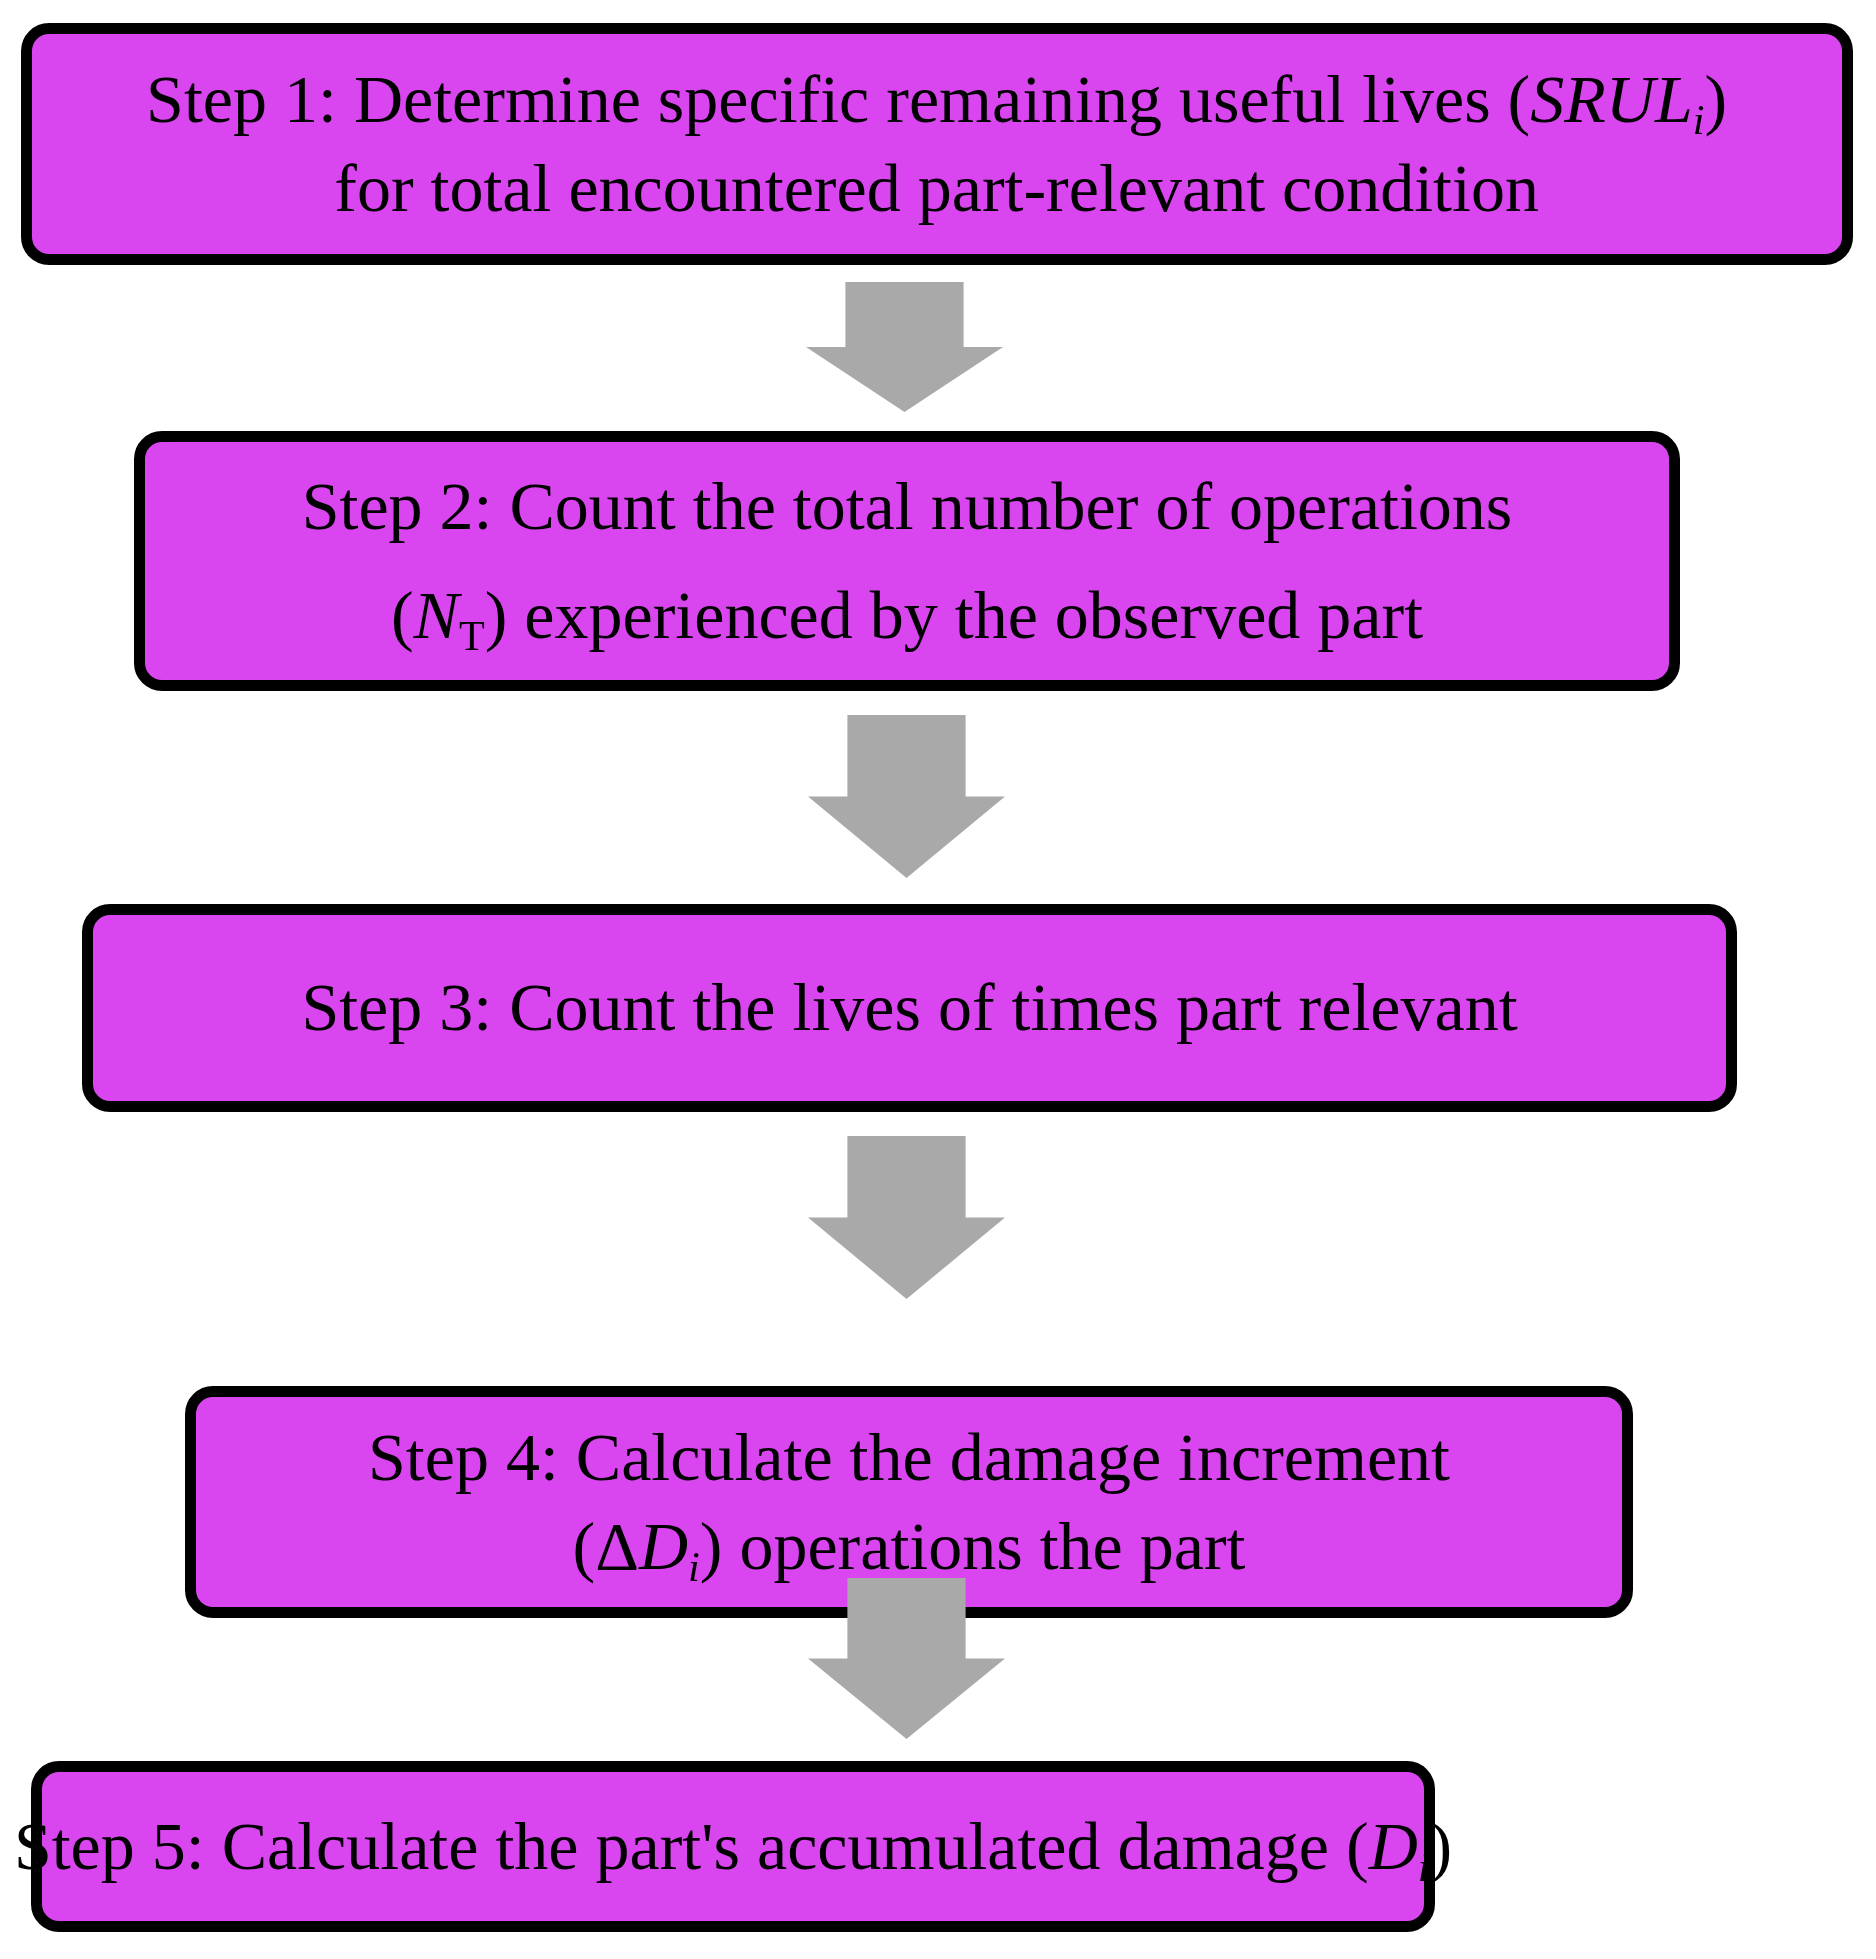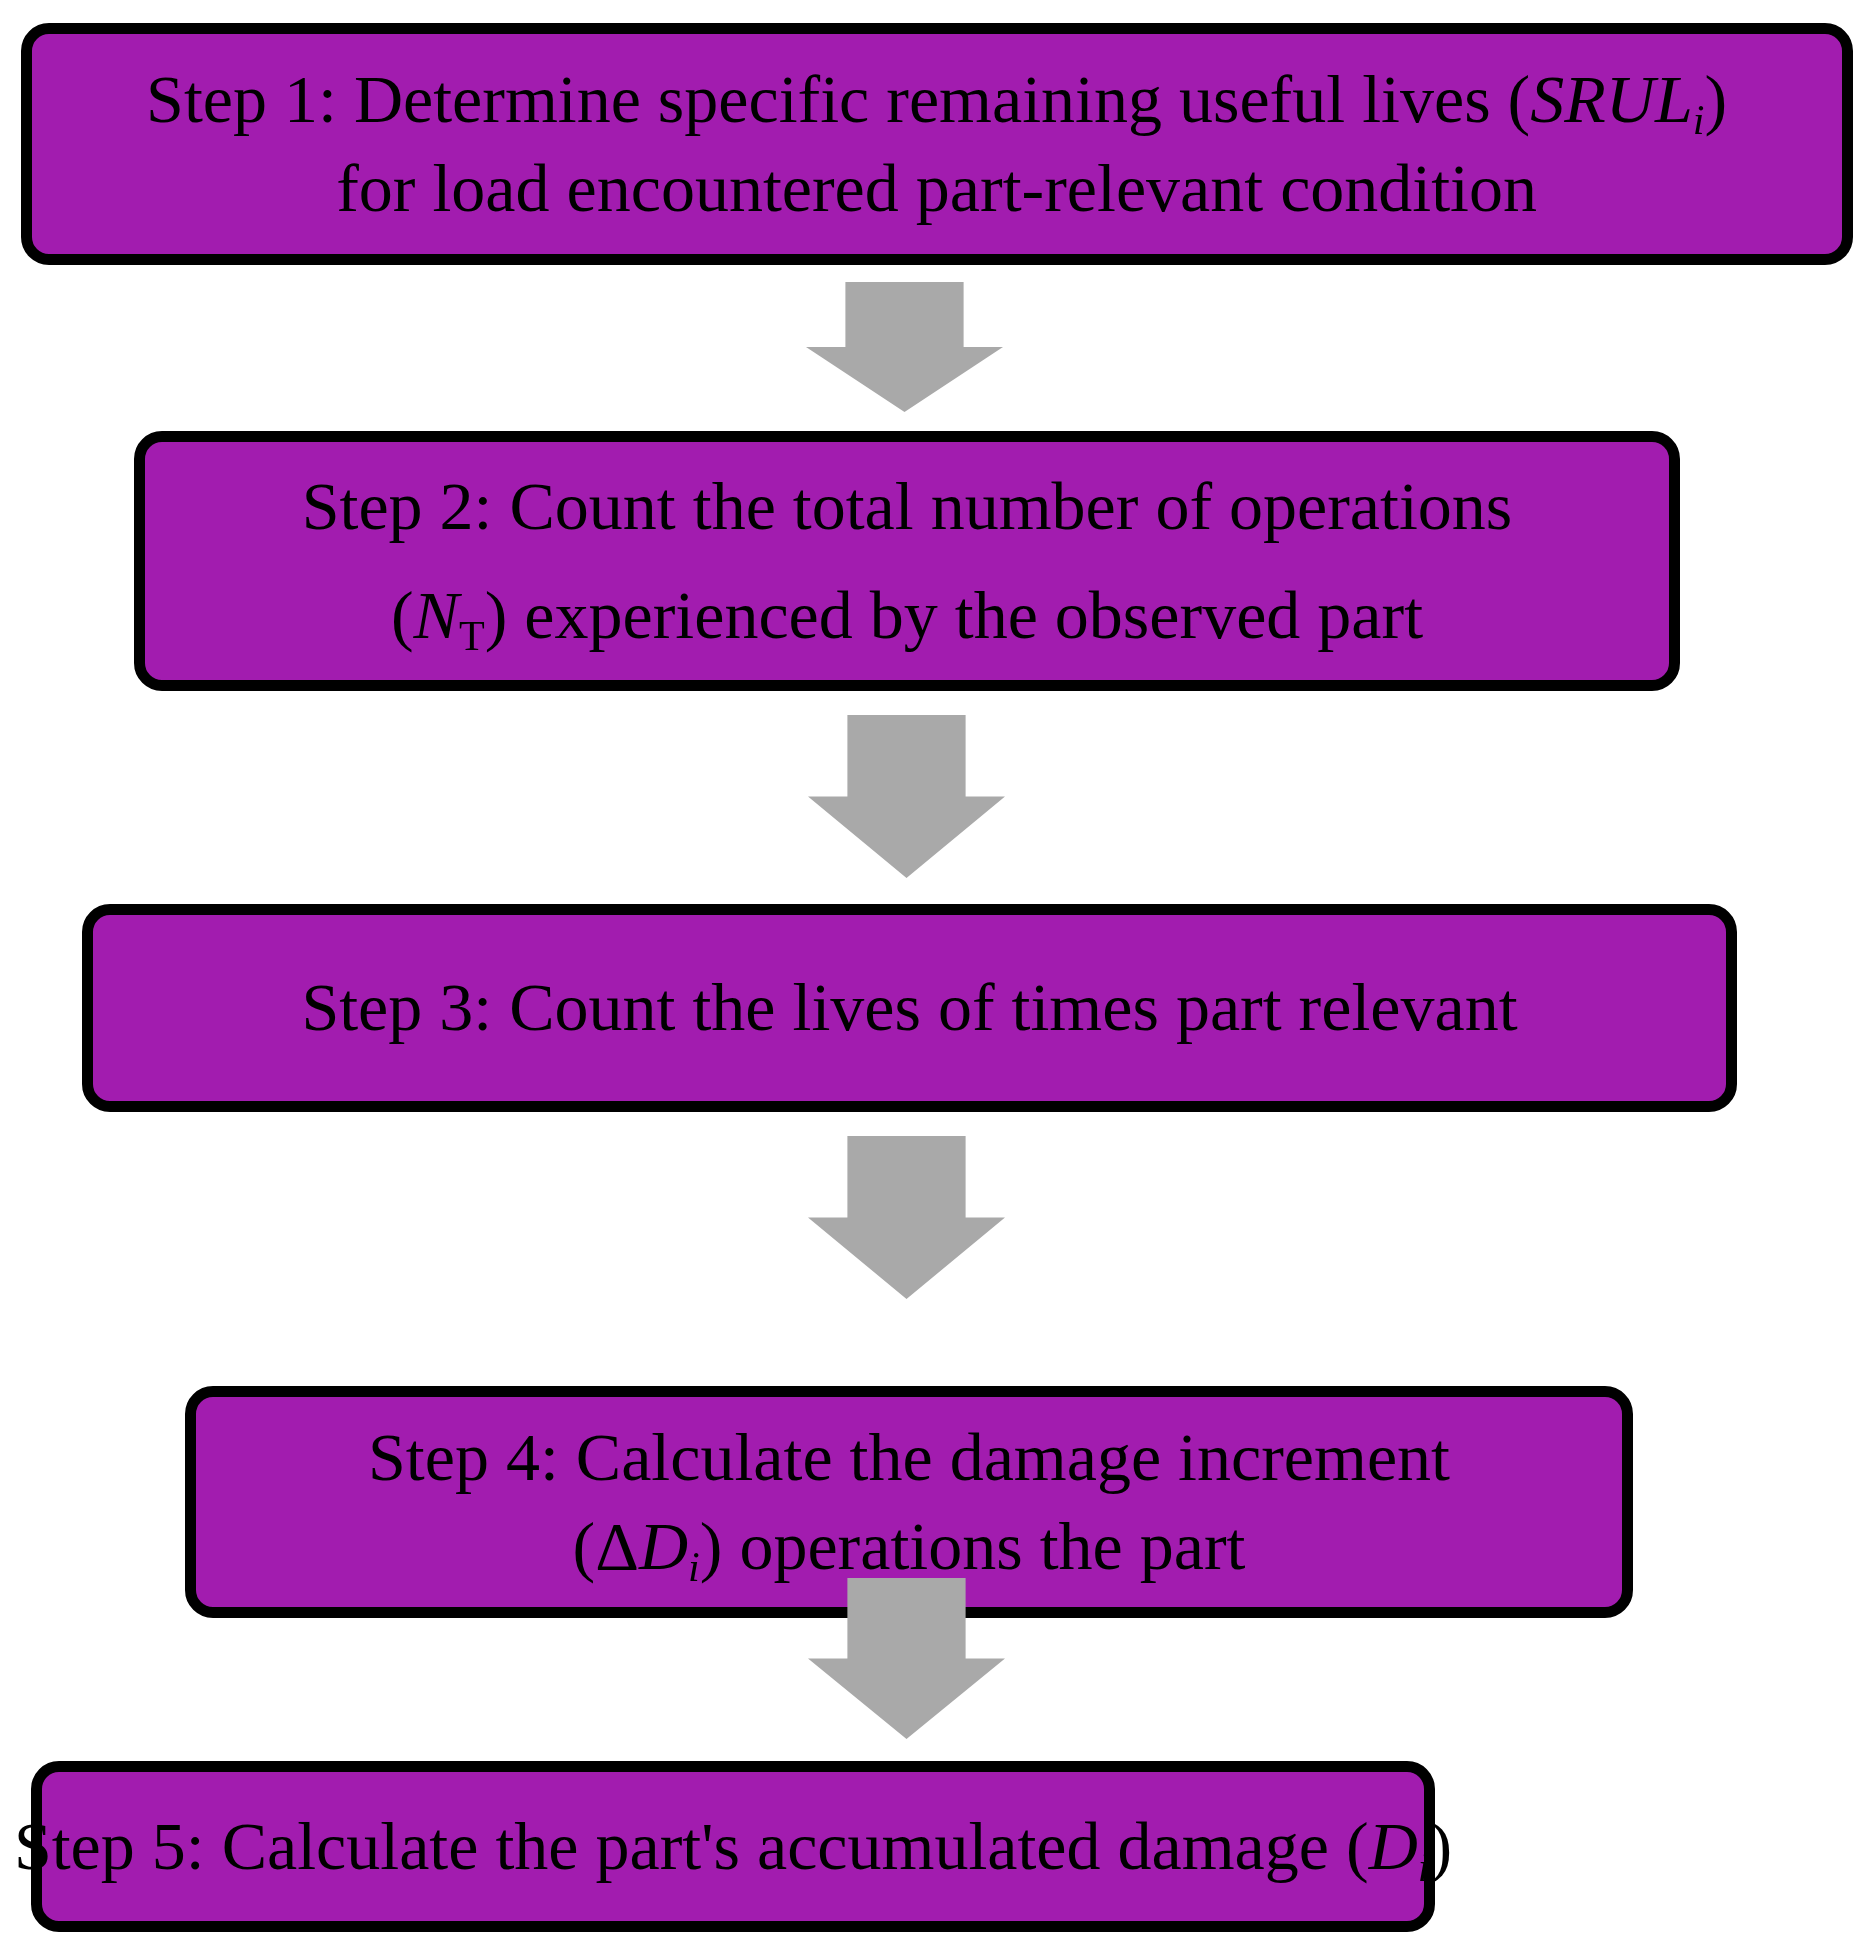--- a/index.html
+++ b/index.html
@@ -10,21 +10,21 @@
   #canvas {
     position: relative;
     width: 1877px;
     height: 1959px;
     background: #ffffff;
     overflow: hidden;
   }
   .box {
     position: absolute;
     box-sizing: border-box;
-    background: #a21caf;
+    background: #d946ef;
     border: 11.2px solid #000000;
     border-radius: 28px;
     display: flex;
     flex-direction: column;
     justify-content: center;
     align-items: center;
     font-family: "Liberation Serif", "DejaVu Serif", serif;
     font-size: 68px;
     line-height: 1.31;
     color: #000000;
@@ -55,21 +55,21 @@
   #arrow-3 { left: 808px; top: 1136px; width: 197px; height: 163px; }
   #arrow-4 { left: 808px; top: 1578px; width: 197px; height: 161px; }
 </style>
 </head>
 <body>
 
 <div id="canvas">
 
   <div id="box-1" class="box">
       <div class="line"><span>Step 1: Determine specific remaining useful lives (</span><span class="it">SRUL</span><span class="sub it">i</span><span>)</span></div>
-      <div class="line"><span>for load encountered part-relevant condition</span></div>
+      <div class="line"><span>for total encountered part-relevant condition</span></div>
     </div>
 
   <svg id="arrow-1" class="arrow" viewBox="0 0 210 170" preserveAspectRatio="none" xmlns="http://www.w3.org/2000/svg">
     <polygon points="42,0 168,0 168,85 210,85 105,170 0,85 42,85" fill="#a9a9a9"></polygon>
   </svg>
 
   <div id="box-2" class="box">
       <div class="line"><span>Step 2: Count the total number of operations</span></div>
       <div class="line"><span>(</span><span class="it">N</span><span class="sub">T</span><span>) experienced by the observed part</span></div>
     </div>

